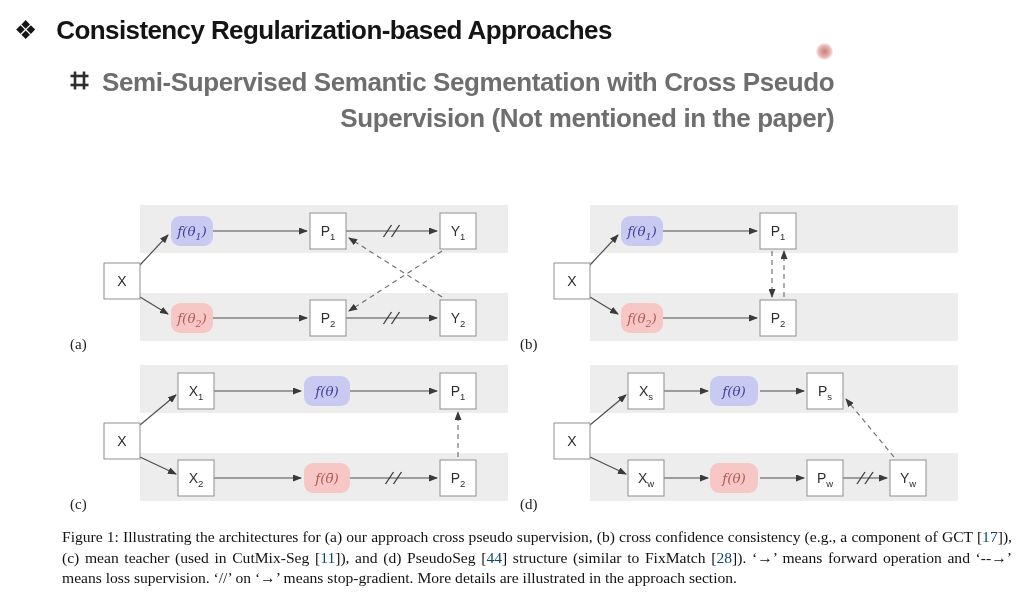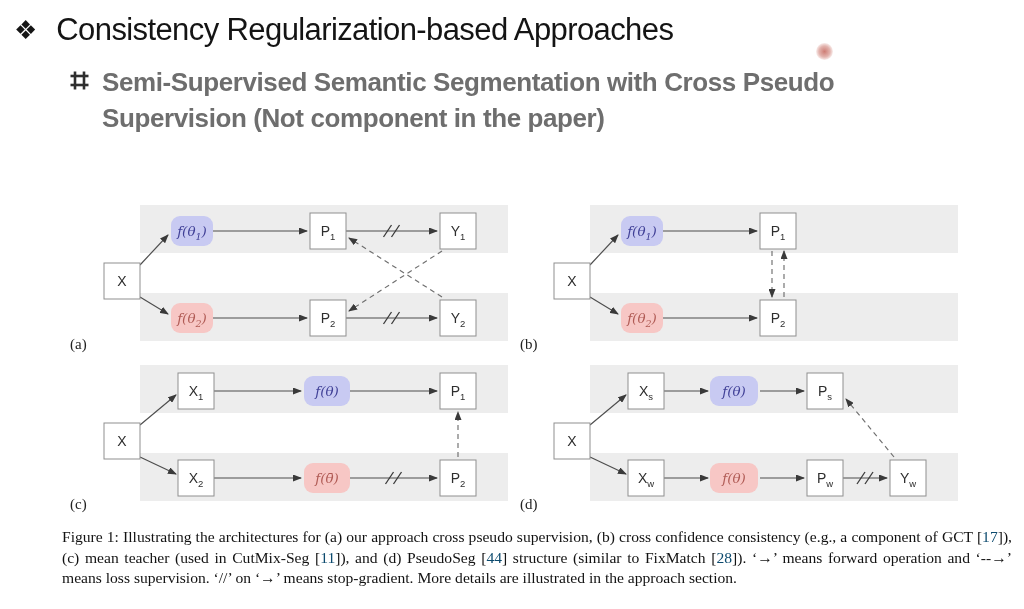--- a/index.html
+++ b/index.html
@@ -5,30 +5,30 @@
   * { margin:0; padding:0; box-sizing:border-box; }
   html,body { background:#ffffff; }
   .slide {
     position:relative; width:1024px; height:609px;
     background:#ffffff; overflow:hidden;
     font-family:"Liberation Sans", sans-serif;
   }
   .header { position:absolute; left:14px; top:10px; display:flex; align-items:flex-start; }
   .diamond { font-size:26px; line-height:40px; color:#151515; margin-right:19px; }
   .title {
-    font-size:31px; font-weight:normal; color:#141414; letter-spacing:-0.6px;
+    font-size:26px; font-weight:bold; color:#141414; letter-spacing:-0.6px;
     line-height:40px; white-space:nowrap;
   }
   .subtitle-row { position:absolute; left:70px; top:64px; display:flex; align-items:flex-start; }
   .hash-wrap { margin-top:7px; margin-right:13px; }
   .subtitle {
     font-size:26px; font-weight:bold; color:#6e6e6e; letter-spacing:-0.4px;
     line-height:36px; white-space:nowrap;
   }
-  .subtitle span { display:block; }
+  .subtitle span { display:block;text-align:right; }
   .laser-dot {
     position:absolute; left:816px; top:43px; width:17px; height:17px; border-radius:50%;
     background:radial-gradient(circle, rgba(198,103,93,0.85) 0%, rgba(202,116,106,0.55) 45%, rgba(220,150,140,0.18) 70%, rgba(255,255,255,0) 78%);
     filter:blur(0.6px);
   }
   .figure { position:absolute; left:0; top:0; }
   .panel { position:absolute; }
   .caption {
     position:absolute; left:62px; top:527px; width:950px;
     font-family:"Liberation Serif", serif; font-size:15.6px; line-height:20.5px;
@@ -52,21 +52,21 @@
     <span class="hash-wrap">
       <svg width="19" height="19" viewBox="0 0 19 19">
         <line x1="5" y1="0.5" x2="5" y2="18.5" stroke="#2e2e2e" stroke-width="2.6"></line>
         <line x1="14" y1="0.5" x2="14" y2="18.5" stroke="#2e2e2e" stroke-width="2.6"></line>
         <line x1="0.5" y1="5" x2="18.5" y2="5" stroke="#2e2e2e" stroke-width="2.6"></line>
         <line x1="0.5" y1="14" x2="18.5" y2="14" stroke="#2e2e2e" stroke-width="2.6"></line>
       </svg>
     </span>
     <span class="subtitle">
       <span>Semi-Supervised Semantic Segmentation with Cross Pseudo</span>
-      <span>Supervision (Not component in the paper)</span>
+      <span>Supervision (Not mentioned in the paper)</span>
     </span>
   </div>
 
   <div class="figure" id="figure">
       <div class="panel" style="left: 62px; top: 197px;"><svg width="450" height="165" viewBox="0 0 450 165">
           <defs>
             <marker id="arr-a" markerWidth="9" markerHeight="7" refX="8" refY="3.5" orient="auto" markerUnits="userSpaceOnUse">
               <path d="M0,0 L9,3.5 L0,7 Z" fill="#3a3a3a"></path>
             </marker>
           </defs>

